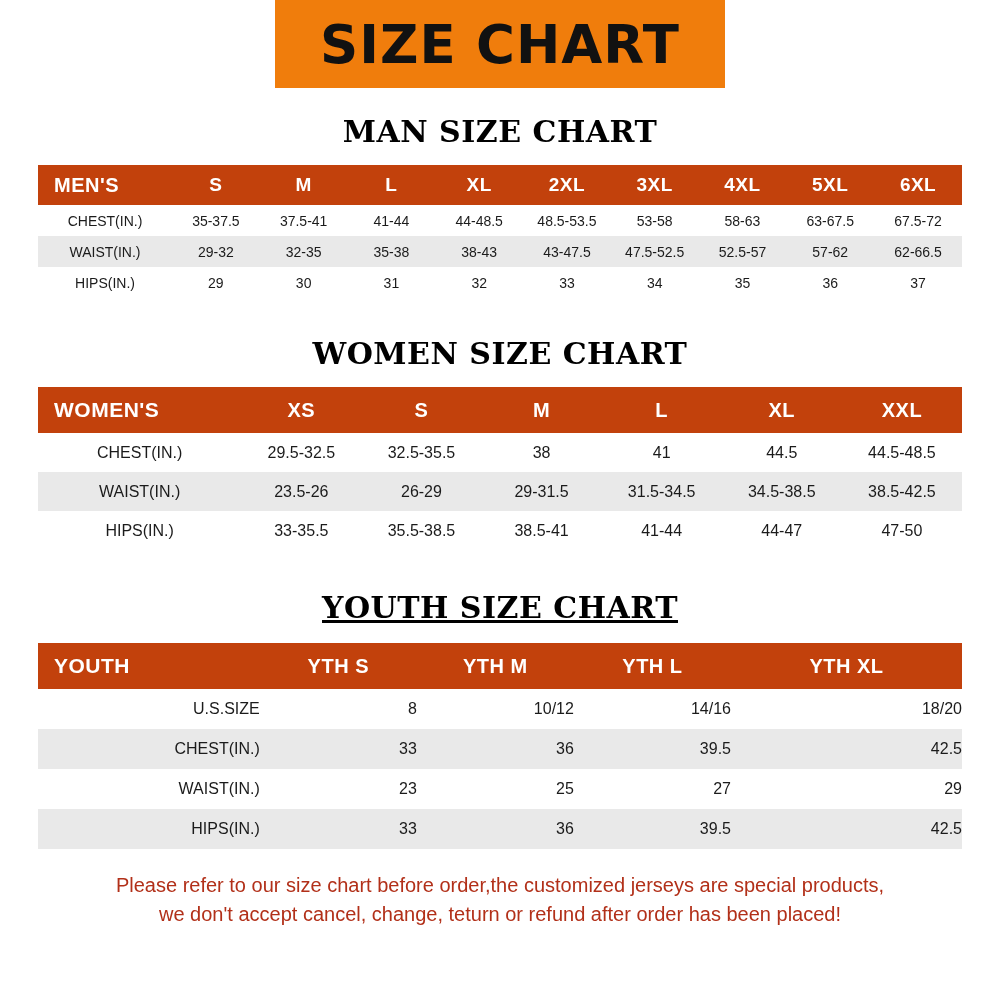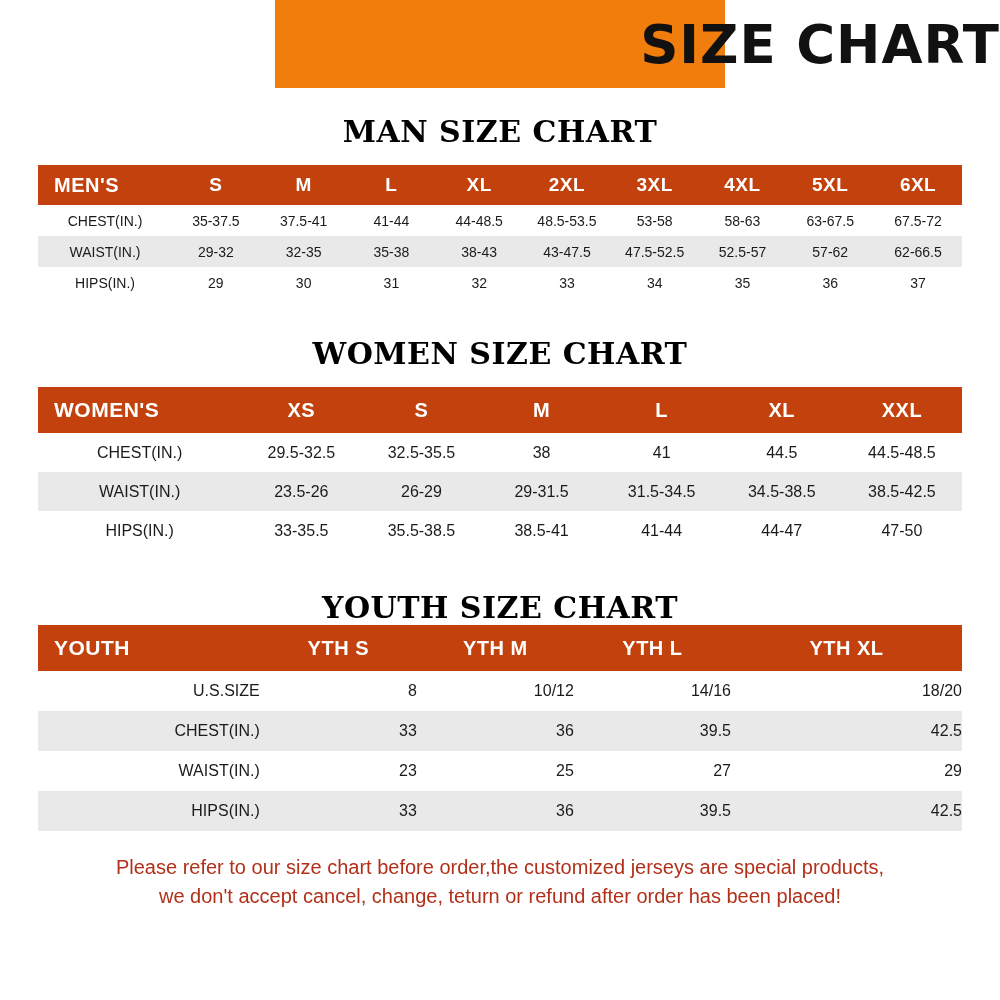--- a/index.html
+++ b/index.html
@@ -21,21 +21,21 @@
     box-sizing: border-box;
   }
 
   
   .banner {
     position: relative;
     height: 88px;
     background: #f07d0c;
     display: flex;
     align-items: center;
-    justify-content: flex-end;
+    justify-content: center;
     overflow: hidden;
   }
   .banner::before {
     content: "";
     position: absolute;
     left: 0; top: 0; bottom: 0;
     width: 275px;
     background: #ffffff;
   }
   .banner::after {
@@ -62,21 +62,21 @@
   }
   .section-title {
     text-align: center;
     font-family: "DejaVu Serif", serif;
     font-weight: bold;
     color: #000000;
     letter-spacing: 0.5px;
   }
   .title-man   { font-size: 30px; margin: 26px 0 16px 0; }
   .title-women { font-size: 30px; margin: 38px 0 16px 0; }
-  .title-youth { font-size: 30px; margin: 40px 0 0 0; }
+  .title-youth { font-size: 30px; margin: 40px 0 18px 0; text-decoration: underline; }
 
   
   table.size-table {
     width: 100%;
     border-collapse: collapse;
     table-layout: fixed;
   }
   table.size-table td, table.size-table th {
     text-align: center;
     font-family: "Liberation Sans", sans-serif;

